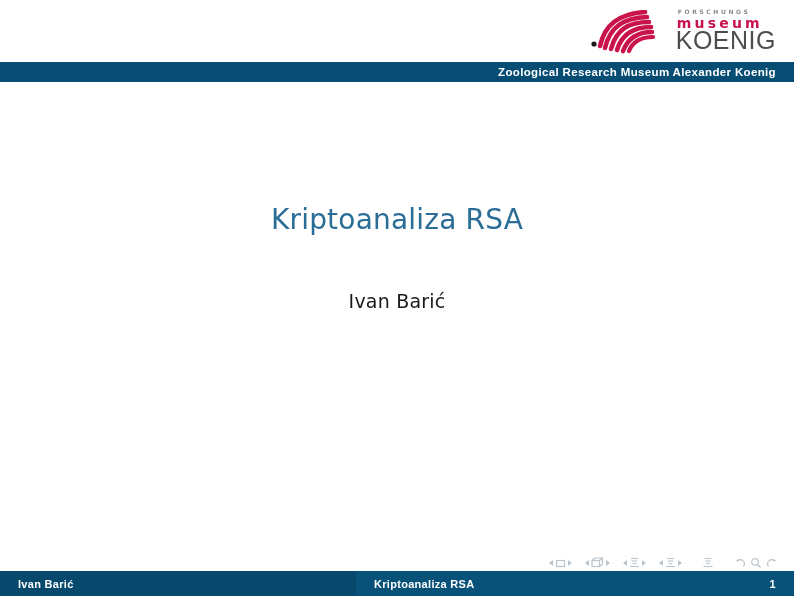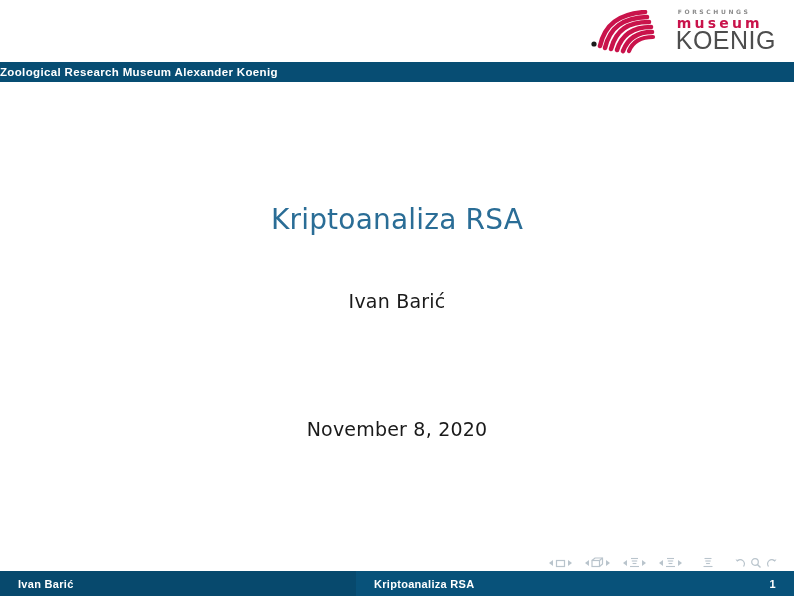--- a/index.html
+++ b/index.html
@@ -76,20 +76,21 @@
   
   .header-bar {
     position: absolute;
     top: 62px;
     left: 0;
     width: 794px;
     height: 20px;
     background: #074d73;
     display: flex;
     align-items: center;
+    justify-content: flex-end;
   }
   .header-bar-title {
     color: #ffffff;
     font-family: "Liberation Sans", sans-serif;
     font-size: 11.5px;
     font-weight: bold;
     letter-spacing: 0.35px;
     padding-right: 18px;
     white-space: nowrap;
   }
@@ -250,21 +251,20 @@
   <span class="header-bar-title">Zoological Research Museum Alexander Koenig</span>
 </div>
 
 <div class="slide-body">
 
   <div class="title-main">Kriptoanaliza RSA</div>
 
   <div class="author-name">Ivan Barić</div>
 
 
-  <div class="date-line">November 8, 2020</div>
 
 </div>
 
 <div class="nav-symbols">
 
   <div class="nav-group">
     <span class="nav-arrow left"></span>
     <span class="nav-glyph">
       <svg width="11" height="11" viewBox="0 0 11 11">
         <rect x="1.5" y="2.5" width="8" height="6" fill="none" stroke="#b9c4cc" stroke-width="1.2"></rect>

